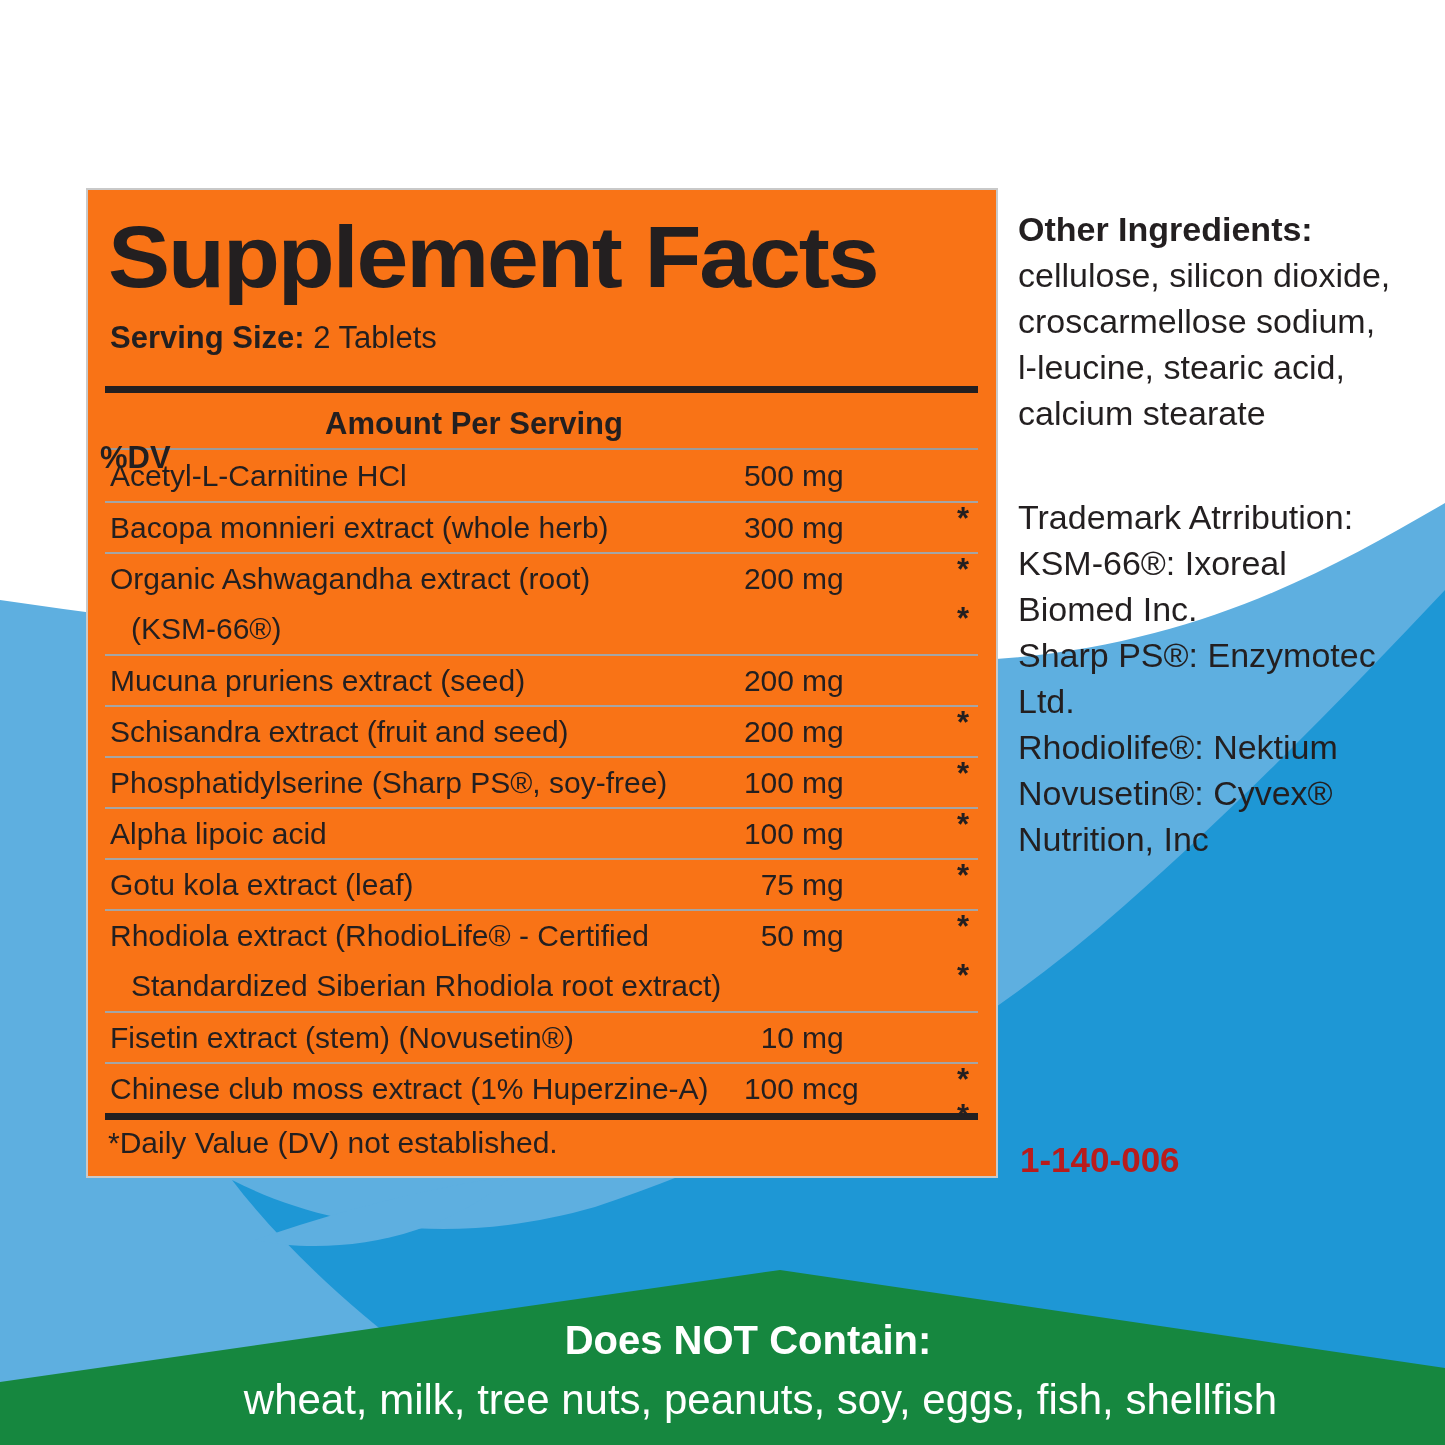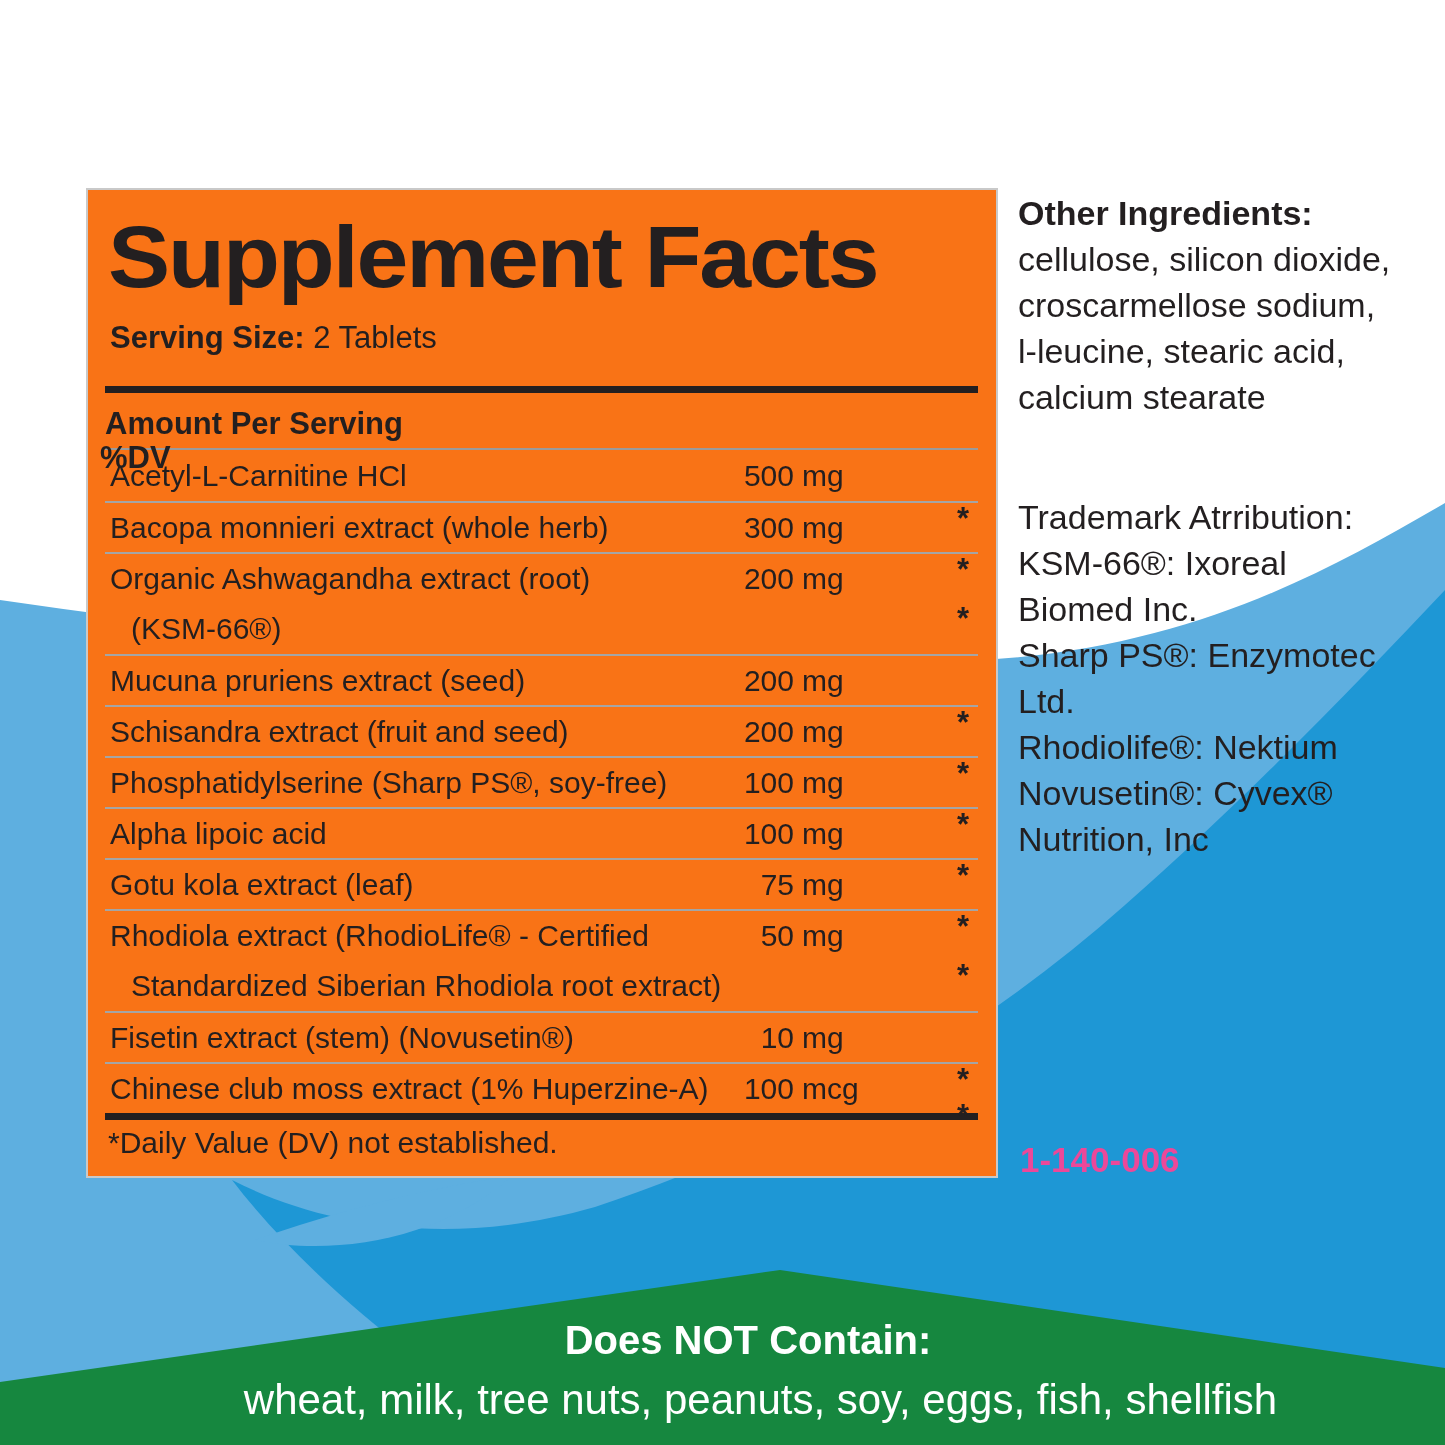--- a/index.html
+++ b/index.html
@@ -10,43 +10,43 @@
   
   .panel{position:absolute;left:78px;top:188px;width:912px;height:990px;background:#f97316;
          border:2px solid #c9c9c9;box-sizing:border-box;margin-left:8px;}
   .p-title{position:absolute;left:20px;top:16px;font-size:88px;font-weight:bold;letter-spacing:-2px;
            transform:scaleX(1.06);transform-origin:left top;white-space:nowrap;}
   .p-serving{position:absolute;left:22px;top:130px;font-size:31px;white-space:nowrap;}
   .p-serving .lbl{font-weight:bold;}
   .rule-thick{position:absolute;left:17px;width:873px;height:7px;background:#231f20;}
   .rule-top{top:196px;}
   .rule-bottom{top:923px;}
-  .amount-header{position:absolute;left:17px;top:216px;width:760px;text-align:left;
+  .amount-header{position:absolute;left:6px;top:216px;width:760px;text-align:center;
                  font-size:31px;font-weight:bold;}
   .header-sep{position:absolute;left:17px;top:258px;width:873px;height:2px;background:#9b9b9b;}
   .dv-header{position:absolute;left:12px;top:250px;width:873px;text-align:left;
              font-size:31px;font-weight:bold;}
   .lines{position:absolute;left:17px;top:260px;width:873px;}
   .line{position:relative;height:51px;box-sizing:border-box;display:flex;align-items:center;
         font-size:30px;white-space:nowrap;}
   .line.sep{border-top:2px solid #a5a5a5;}
   .line .nm{padding-left:5px;}
   .line.indent .nm{padding-left:26px;}
   .amt-num{position:absolute;right:184px;text-align:center;}
   .amt-unit{position:absolute;left:697px;}
   .dv{position:absolute;right:9px;top:1px;font-size:31px;line-height:30px;font-weight:bold;}
   .rule-dv{position:absolute;right:9px;top:-15px;font-size:31px;font-weight:bold;}
   .footnote{position:absolute;left:20px;top:936px;font-size:30px;}
 
   
   .side-block{position:absolute;left:1018px;width:410px;font-size:34px;line-height:46px;}
   .other{top:190px;}
   .trademark{top:494px;}
-  .side-title{font-weight:bold;}
-  .product-code{position:absolute;left:1020px;top:1140px;font-size:35px;font-weight:bold;color:#ec4899;}
+  .side-title{font-weight:bold;margin-top:16px;}
+  .product-code{position:absolute;left:1020px;top:1140px;font-size:35px;font-weight:bold;color:#b91c1c;}
 
   
   .contain-head{position:absolute;left:0;top:1318px;width:1445px;box-sizing:border-box;
                 padding-left:51px;text-align:center;font-size:40px;font-weight:bold;color:#ffffff;}
   .contain-items{position:absolute;left:0;top:1376px;width:1445px;box-sizing:border-box;
                  padding-left:76px;text-align:center;font-size:42px;color:#ffffff;}
 </style>
 </head>
 <body>
 

